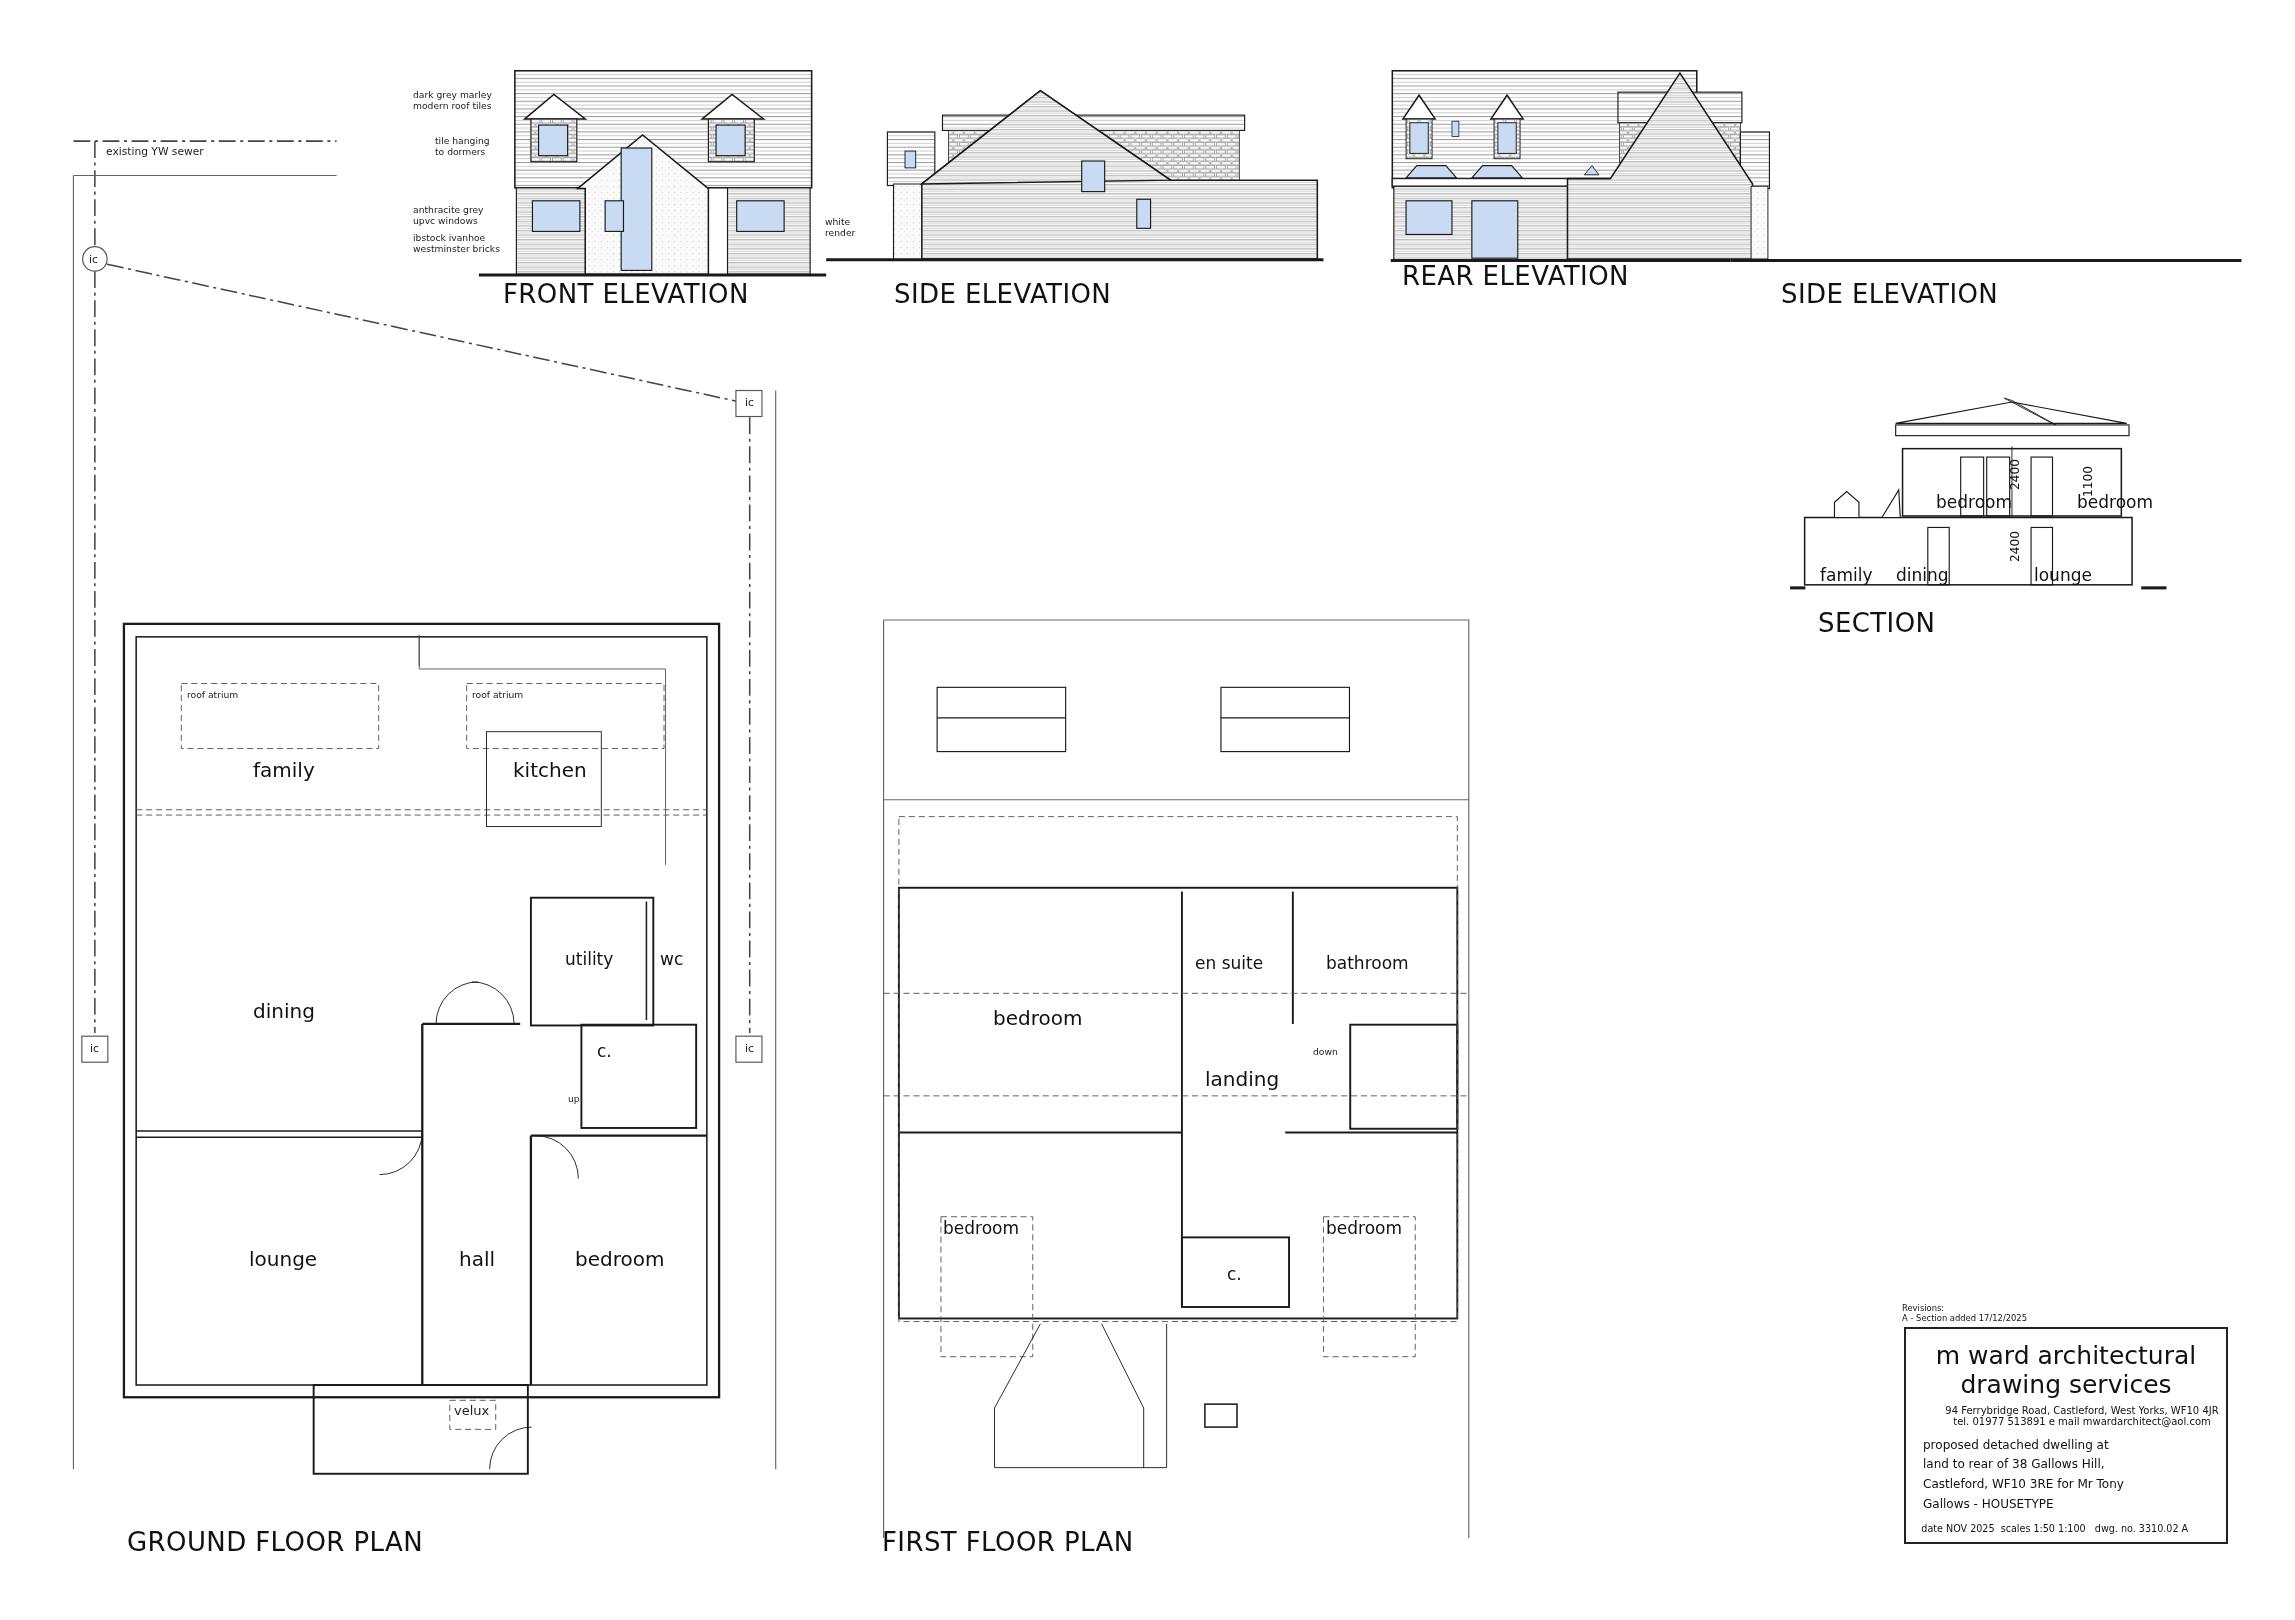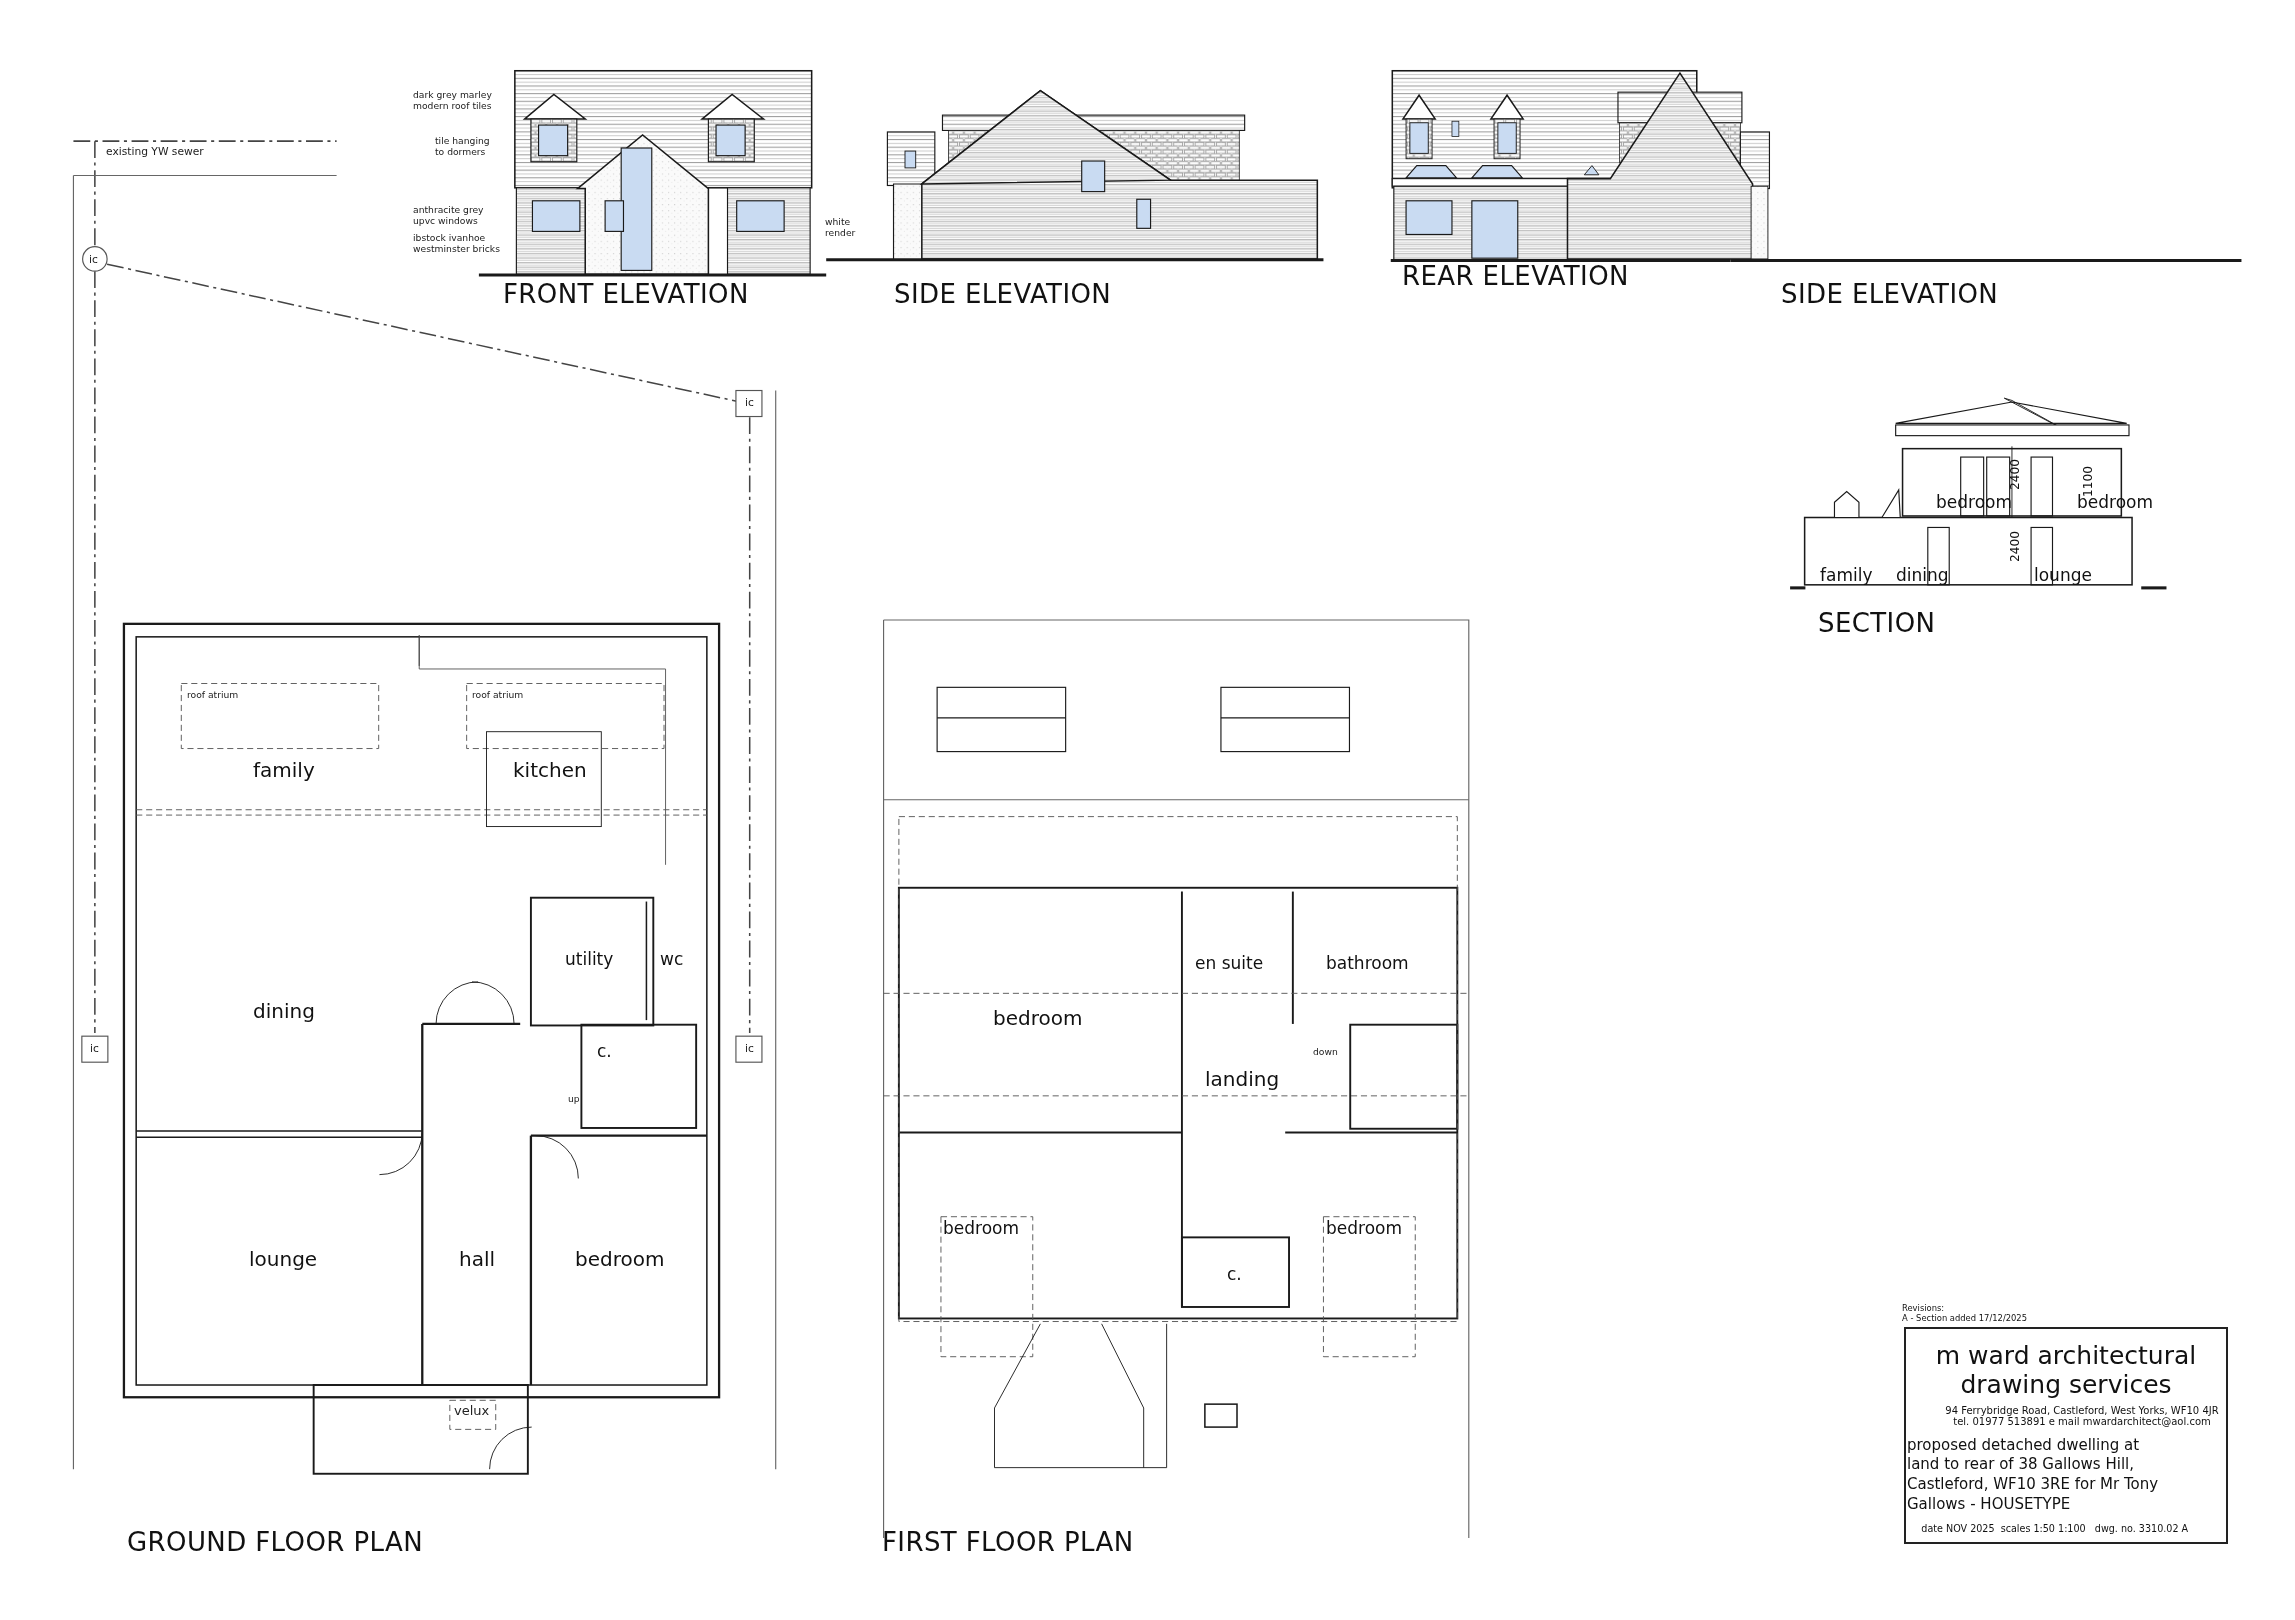--- a/index.html
+++ b/index.html
@@ -8,21 +8,21 @@
   .lbl { position:absolute; white-space:nowrap; font-family:"DejaVu Sans", sans-serif; color:#111; }
   .title { font-size:26px; letter-spacing:0.4px; }
   .room { font-size:20px; }
   .room-sm { font-size:17px; }
   .note { font-size:9.2px; line-height:10.7px; color:#222; }
   .tiny { font-size:10.7px; color:#222; }
   .dim { font-size:12.2px; transform:rotate(-90deg); transform-origin:left top; }
   .tb-box { position:absolute; left:1904px; top:1327px; width:324px; height:217px; border:2.3px solid #222; box-sizing:border-box; }
   .tb-firm { position:absolute; left:0; width:100%; text-align:center; font-size:25px; line-height:31px; }
   .tb-addr { position:absolute; left:0; width:100%; text-align:center; font-size:10px; line-height:12.2px;margin-left:16px; }
-  .tb-proj { position:absolute; left:1px; font-size:15px; line-height:20px; }
+  .tb-proj { position:absolute; left:17px; font-size:12px; line-height:20px; }
   .tb-meta { position:absolute; left:15.3px; font-size:9.6px; }
   .rev { position:absolute; font-size:8.4px; line-height:10px; }
 </style>
 </head>
 <body>
 
 <svg class="sheet" viewBox="0 0 3000 2118" xmlns="http://www.w3.org/2000/svg">
   <defs>
     <pattern id="hatch" width="6" height="6" patternUnits="userSpaceOnUse">
       <rect width="6" height="6" fill="#fff"></rect>

